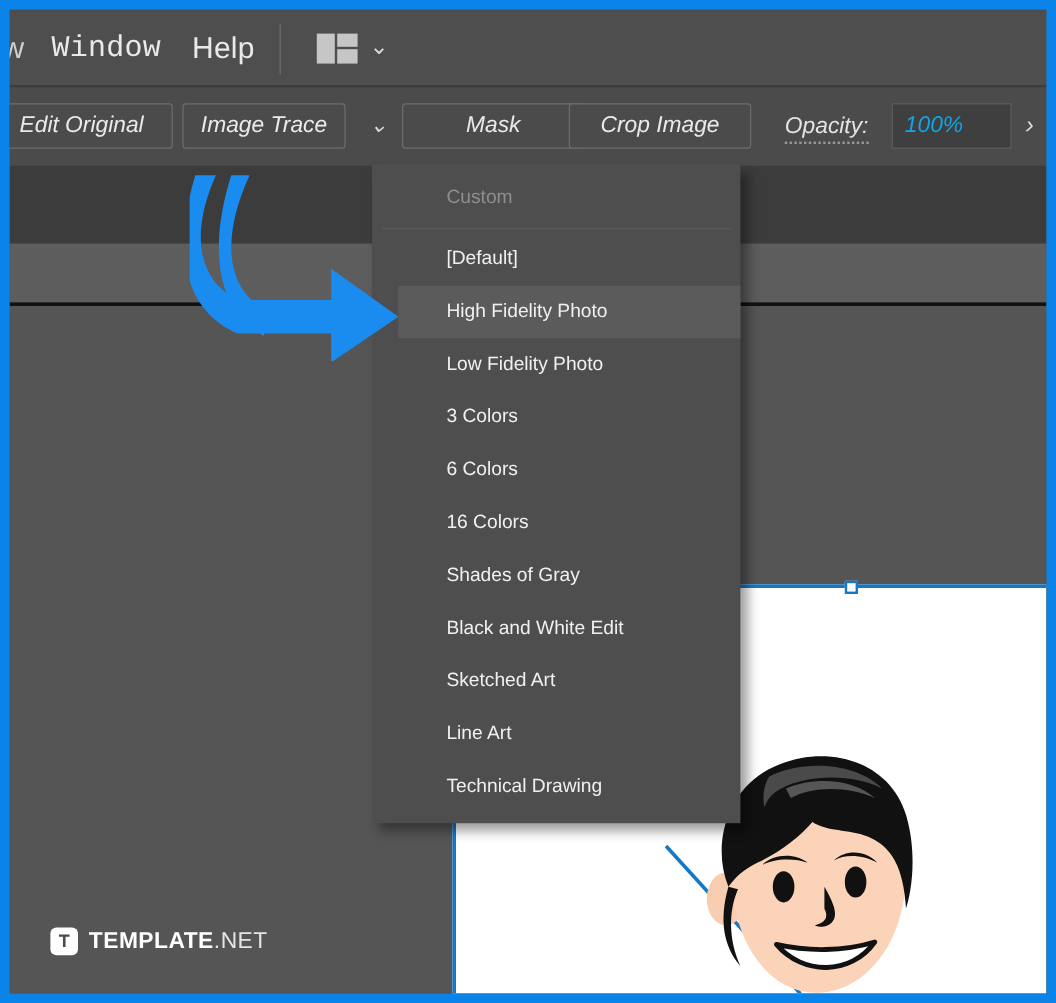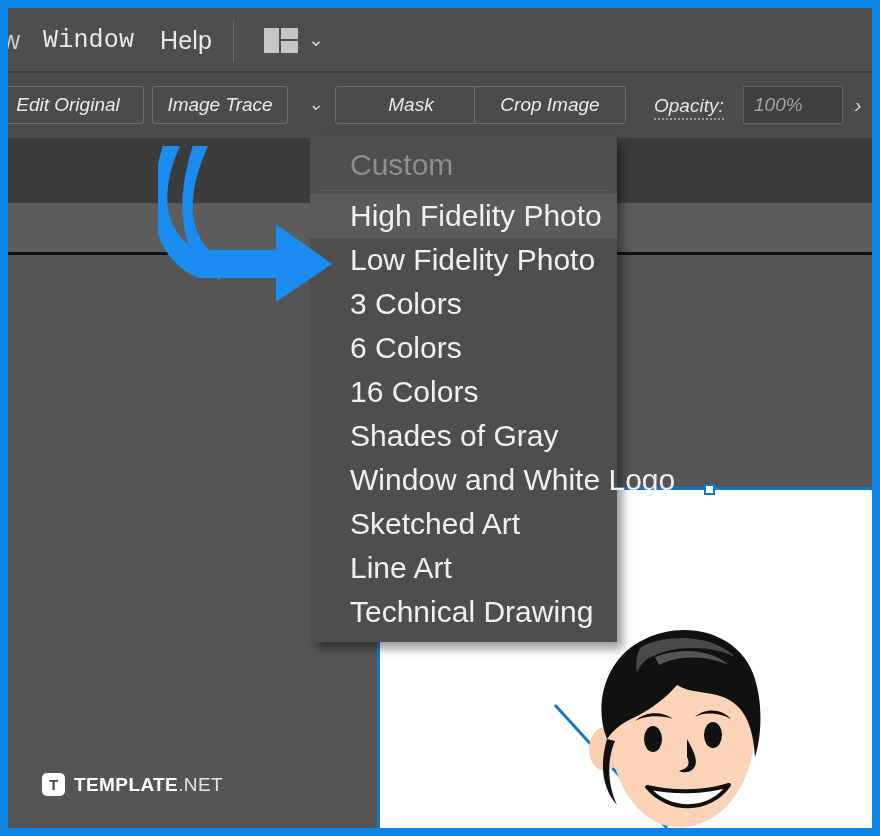--- a/index.html
+++ b/index.html
@@ -94,21 +94,21 @@
     color:#e4e4e4; font-size:19px;
     border-bottom:2px dotted #9a9a9a;
     padding-bottom:1px;
     white-space:nowrap;
   }
   #opacity-field {
     position:absolute; left:735px; top:13px;
     width:100px; height:38px;
     background:#3f3f3f;
     border:1px solid #606060;
-    color:#a3a3a3;
+    color:#0ea5e9;
     font-size:19px;
     display:flex; align-items:center;
     padding-left:10px;
   }
   #opacity-more {
     position:absolute; left:836px; top:13px;
     width:28px; height:38px;
     color:#dcdcdc; font-size:21px;
     display:flex; align-items:center; justify-content:center;
   }
@@ -189,22 +189,23 @@
     background:#4e4e4e;
     box-shadow:6px 7px 9px rgba(0,0,0,.38);
     padding:6px 0 8px 0;
     z-index:40;
   }
   .pm-row {
     height:44px;
     display:flex; align-items:center;
     padding-left:40px;
     color:#f0f0f0;
-    font-size:30px;
+    font-size:16px;
     white-space:nowrap;
+    margin-left:22px;
   }
   .pm-row.disabled { color:#8e8e8e; }
   .pm-row.selected { background:#5b5b5b; }
   .pm-sep {
     height:1px; background:#5c5c5c;
     margin:3px 8px 3px 8px;
   }
 
   
   #anno-arrow {
@@ -301,27 +302,28 @@
     <div id="watermark">
       <div id="wm-badge">T</div>
       <div id="wm-text">
         <span>TEMPLATE</span><span class="light">.NET</span>
       </div>
     </div>
 
     <div id="preset-menu">
       <div class="pm-row disabled">Custom</div>
       <div class="pm-sep"></div>
+      <div class="pm-row">[Default]</div>
       <div class="pm-row selected">High Fidelity Photo</div>
       <div class="pm-row">Low Fidelity Photo</div>
       <div class="pm-row">3 Colors</div>
       <div class="pm-row">6 Colors</div>
       <div class="pm-row">16 Colors</div>
       <div class="pm-row">Shades of Gray</div>
-      <div class="pm-row">Window and White Logo</div>
+      <div class="pm-row">Black and White Edit</div>
       <div class="pm-row">Sketched Art</div>
       <div class="pm-row">Line Art</div>
       <div class="pm-row">Technical Drawing</div>
     </div>
 
     <div id="anno-arrow">
       <svg width="190" height="155" viewBox="0 0 190 155">
         <path d="M28 -4
                  C6 44 6 88 40 108
                  L40 130

